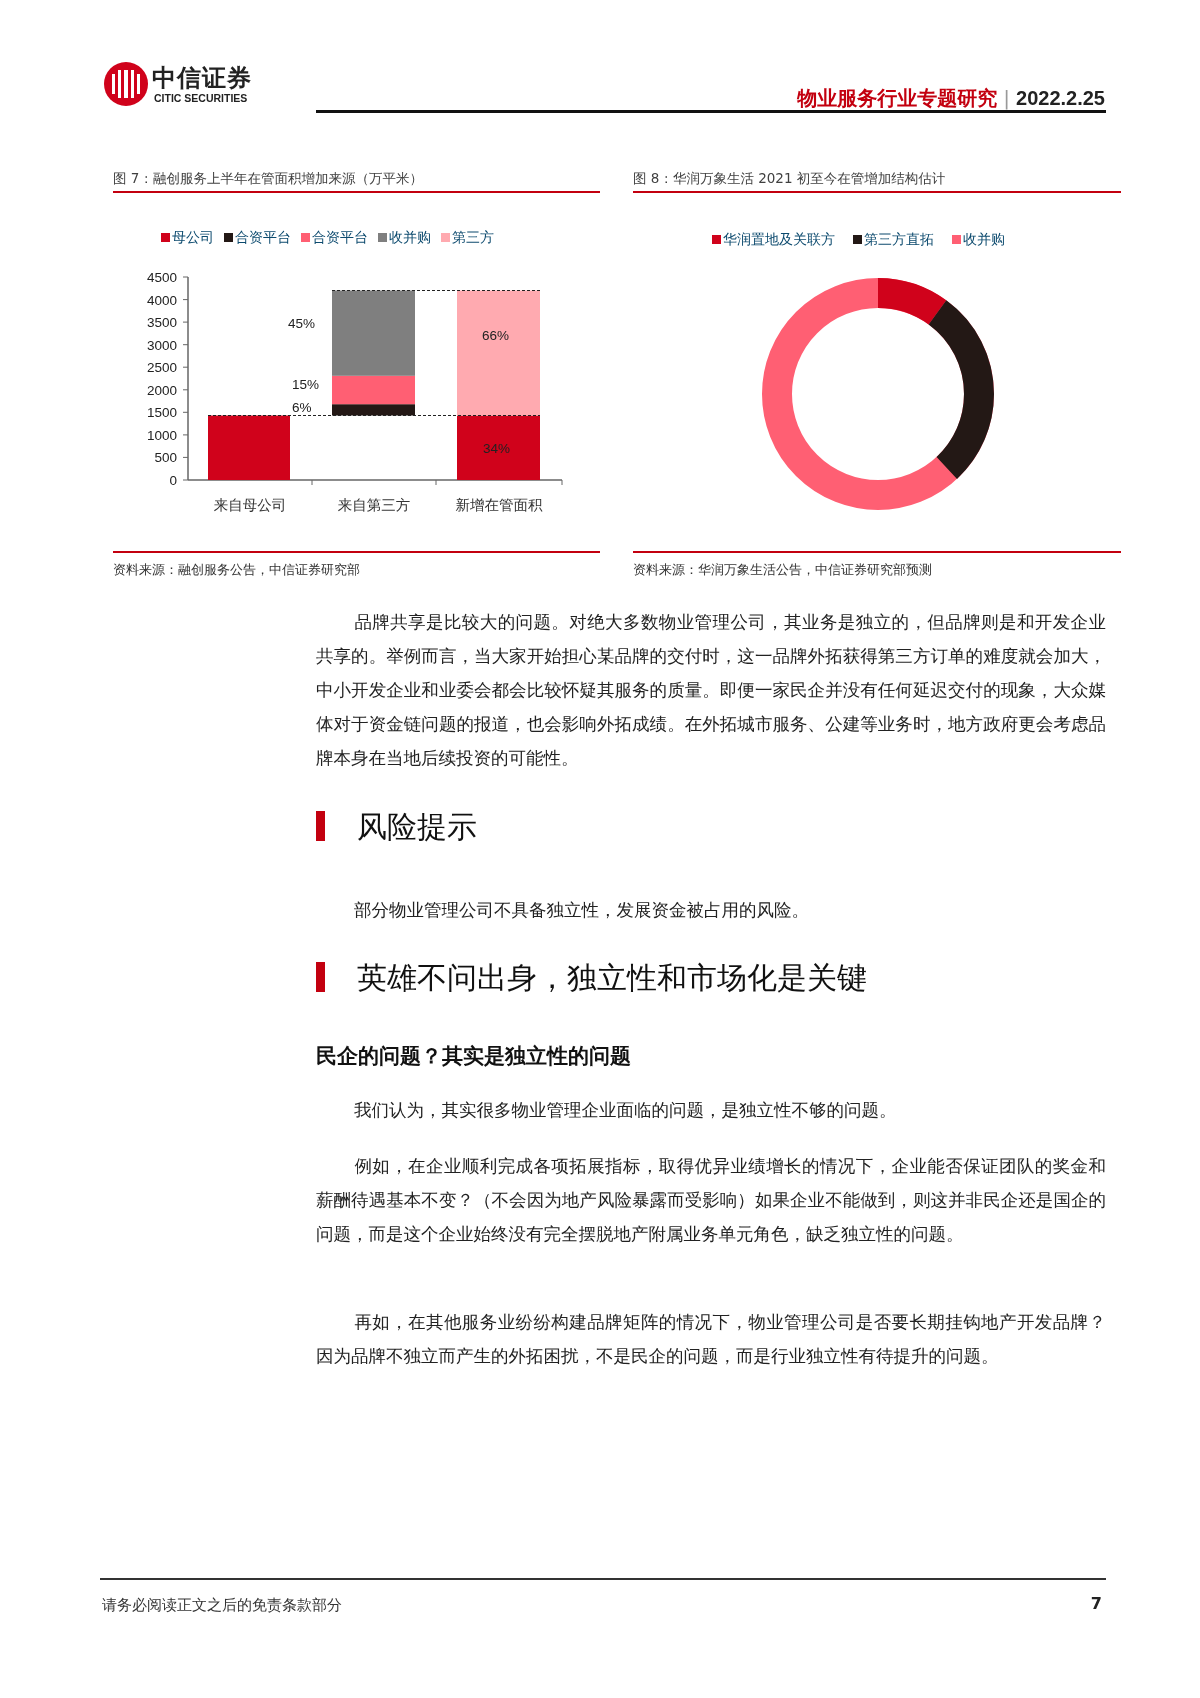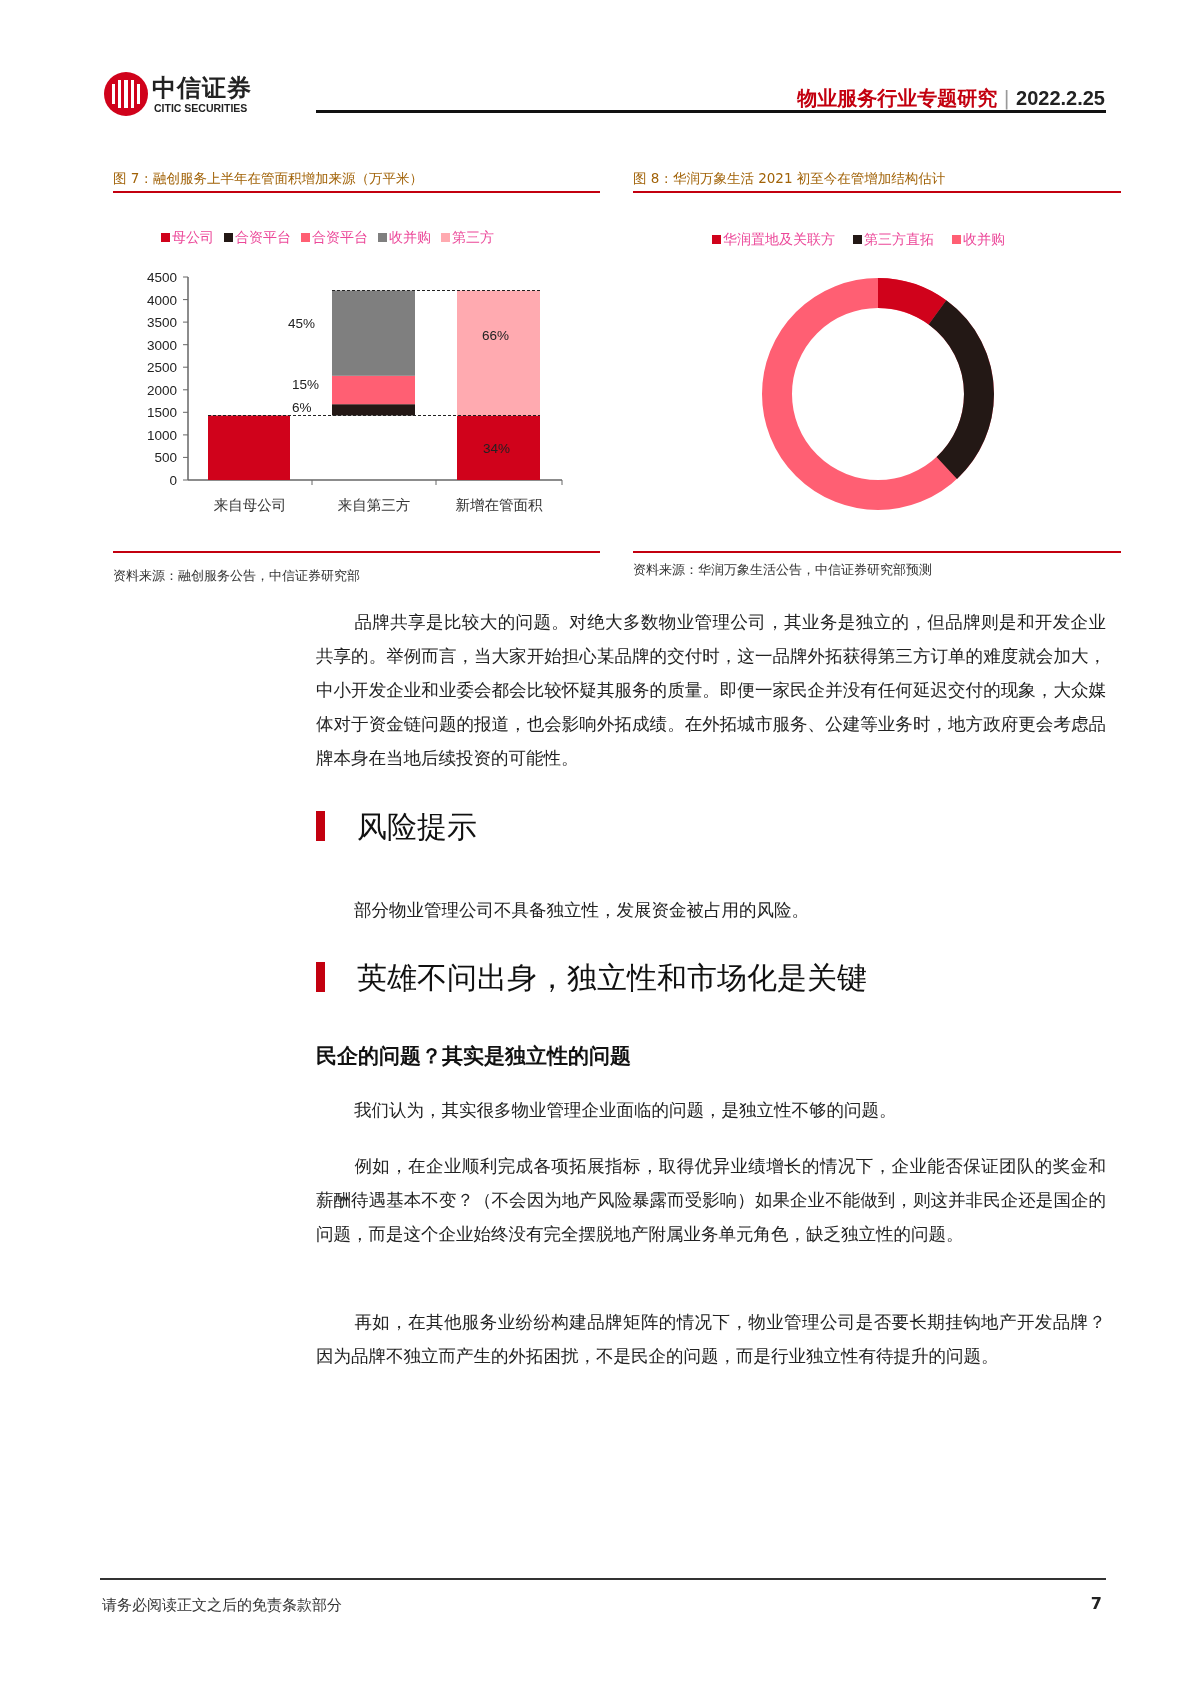--- a/index.html
+++ b/index.html
@@ -1,30 +1,30 @@
 <!DOCTYPE html>
 <html><head>
 <meta charset="utf-8">
 <style>
   html, body { margin:0; padding:0; background:#fff; }
   body { width:1200px; height:1698px; position:relative; font-family:"DejaVu Sans","Liberation Sans",sans-serif; color:#222; overflow:hidden; }
   .abs { position:absolute; }
-  .logo { left:104px; top:72px; width:160px; height:50px; }
+  .logo { left:104px; top:62px; width:160px; height:50px; }
   .logo-circle { position:absolute; left:0; top:0; width:44px; height:44px; border-radius:50%; background:#d0021b; }
   .logo-circle span { position:absolute; background:#fff; }
   .logo-cn { position:absolute; left:48px; top:0; font-size:24px; font-weight:bold; color:#222; letter-spacing:1px; white-space:nowrap; }
   .logo-en { position:absolute; left:50px; top:30px; font-size:10.5px; font-weight:bold; color:#222; white-space:nowrap; font-family:"Liberation Sans",sans-serif; }
   .header-right { right:95px; top:85px; font-size:20px; font-weight:bold; white-space:nowrap; }
   .header-right .rt { color:#c3000f; }
   .header-right .sep { color:#999; font-weight:normal; margin:0 6px; }
   .header-right .dt { color:#222; font-family:"Liberation Sans",sans-serif; }
   .header-line { left:316px; top:110px; width:790px; height:3px; background:#111; }
-  .fig-title { font-size:13.5px; color:#a16207; white-space:nowrap; }
+  .fig-title { font-size:13.5px; color:#404040; white-space:nowrap; }
   .red-rule { height:1.5px; background:#c3000f; }
-  .legend { font-size:14px; color:#ec4899; white-space:nowrap; display:flex; gap:10px; }
+  .legend { font-size:14px; color:#0c4a6e; white-space:nowrap; display:flex; gap:10px; }
   .legend .sw { display:inline-block; width:9px; height:9px; margin-right:2px; vertical-align:middle; position:relative; top:-1px; }
   .source { font-size:13px; color:#333; white-space:nowrap; }
   .para { left:316px; width:790px; font-size:17.5px; line-height:34px; color:#222; text-align:justify; }
   .para .indent { display:inline-block; width:38px; }
   .h1 { left:316px; font-size:30px; font-weight:normal; color:#111; white-space:nowrap; }
   .h1bar { width:9px; height:30px; background:#c3000f; }
   .h2 { left:316px; font-size:21px; font-weight:bold; color:#111; white-space:nowrap; }
   .footer-line { left:100px; top:1578px; width:1006px; height:2px; background:#333; }
   .footer-left { left:102px; top:1596px; font-size:15px; color:#333; }
   .footer-page { right:98px; top:1594px; font-size:16px; font-weight:bold; color:#222; }
@@ -112,21 +112,21 @@
   </g>
 
   <g font-size="14.5" fill="#333" text-anchor="middle" font-family="DejaVu Sans, sans-serif">
     <text x="140" y="250">来自母公司</text>
     <text x="264" y="250">来自第三方</text>
     <text x="389" y="250">新增在管面积</text>
   </g>
 </svg>
 
 <div class="abs red-rule" style="left:113px;top:551px;width:487px;"></div>
-<div class="abs source" style="left:113px;top:561px;margin-top:6px;">资料来源：融创服务公告，中信证券研究部</div>
+<div class="abs source" style="left:113px;top:561px;">资料来源：融创服务公告，中信证券研究部</div>
 
 <div class="abs fig-title" style="left:633px;top:170px;">图 8：华润万象生活 2021 初至今在管增加结构估计</div>
 <div class="abs red-rule" style="left:633px;top:191px;width:488px;"></div>
 
 <div class="abs legend" style="left:712px;top:231px;gap:18px;">
   <span><span class="sw" style="background:#d0021b"></span><span>华润置地及关联方</span></span>
   <span><span class="sw" style="background:#231815"></span><span>第三方直拓</span></span>
   <span><span class="sw" style="background:#ff5f73"></span><span>收并购</span></span>
 </div>
 

